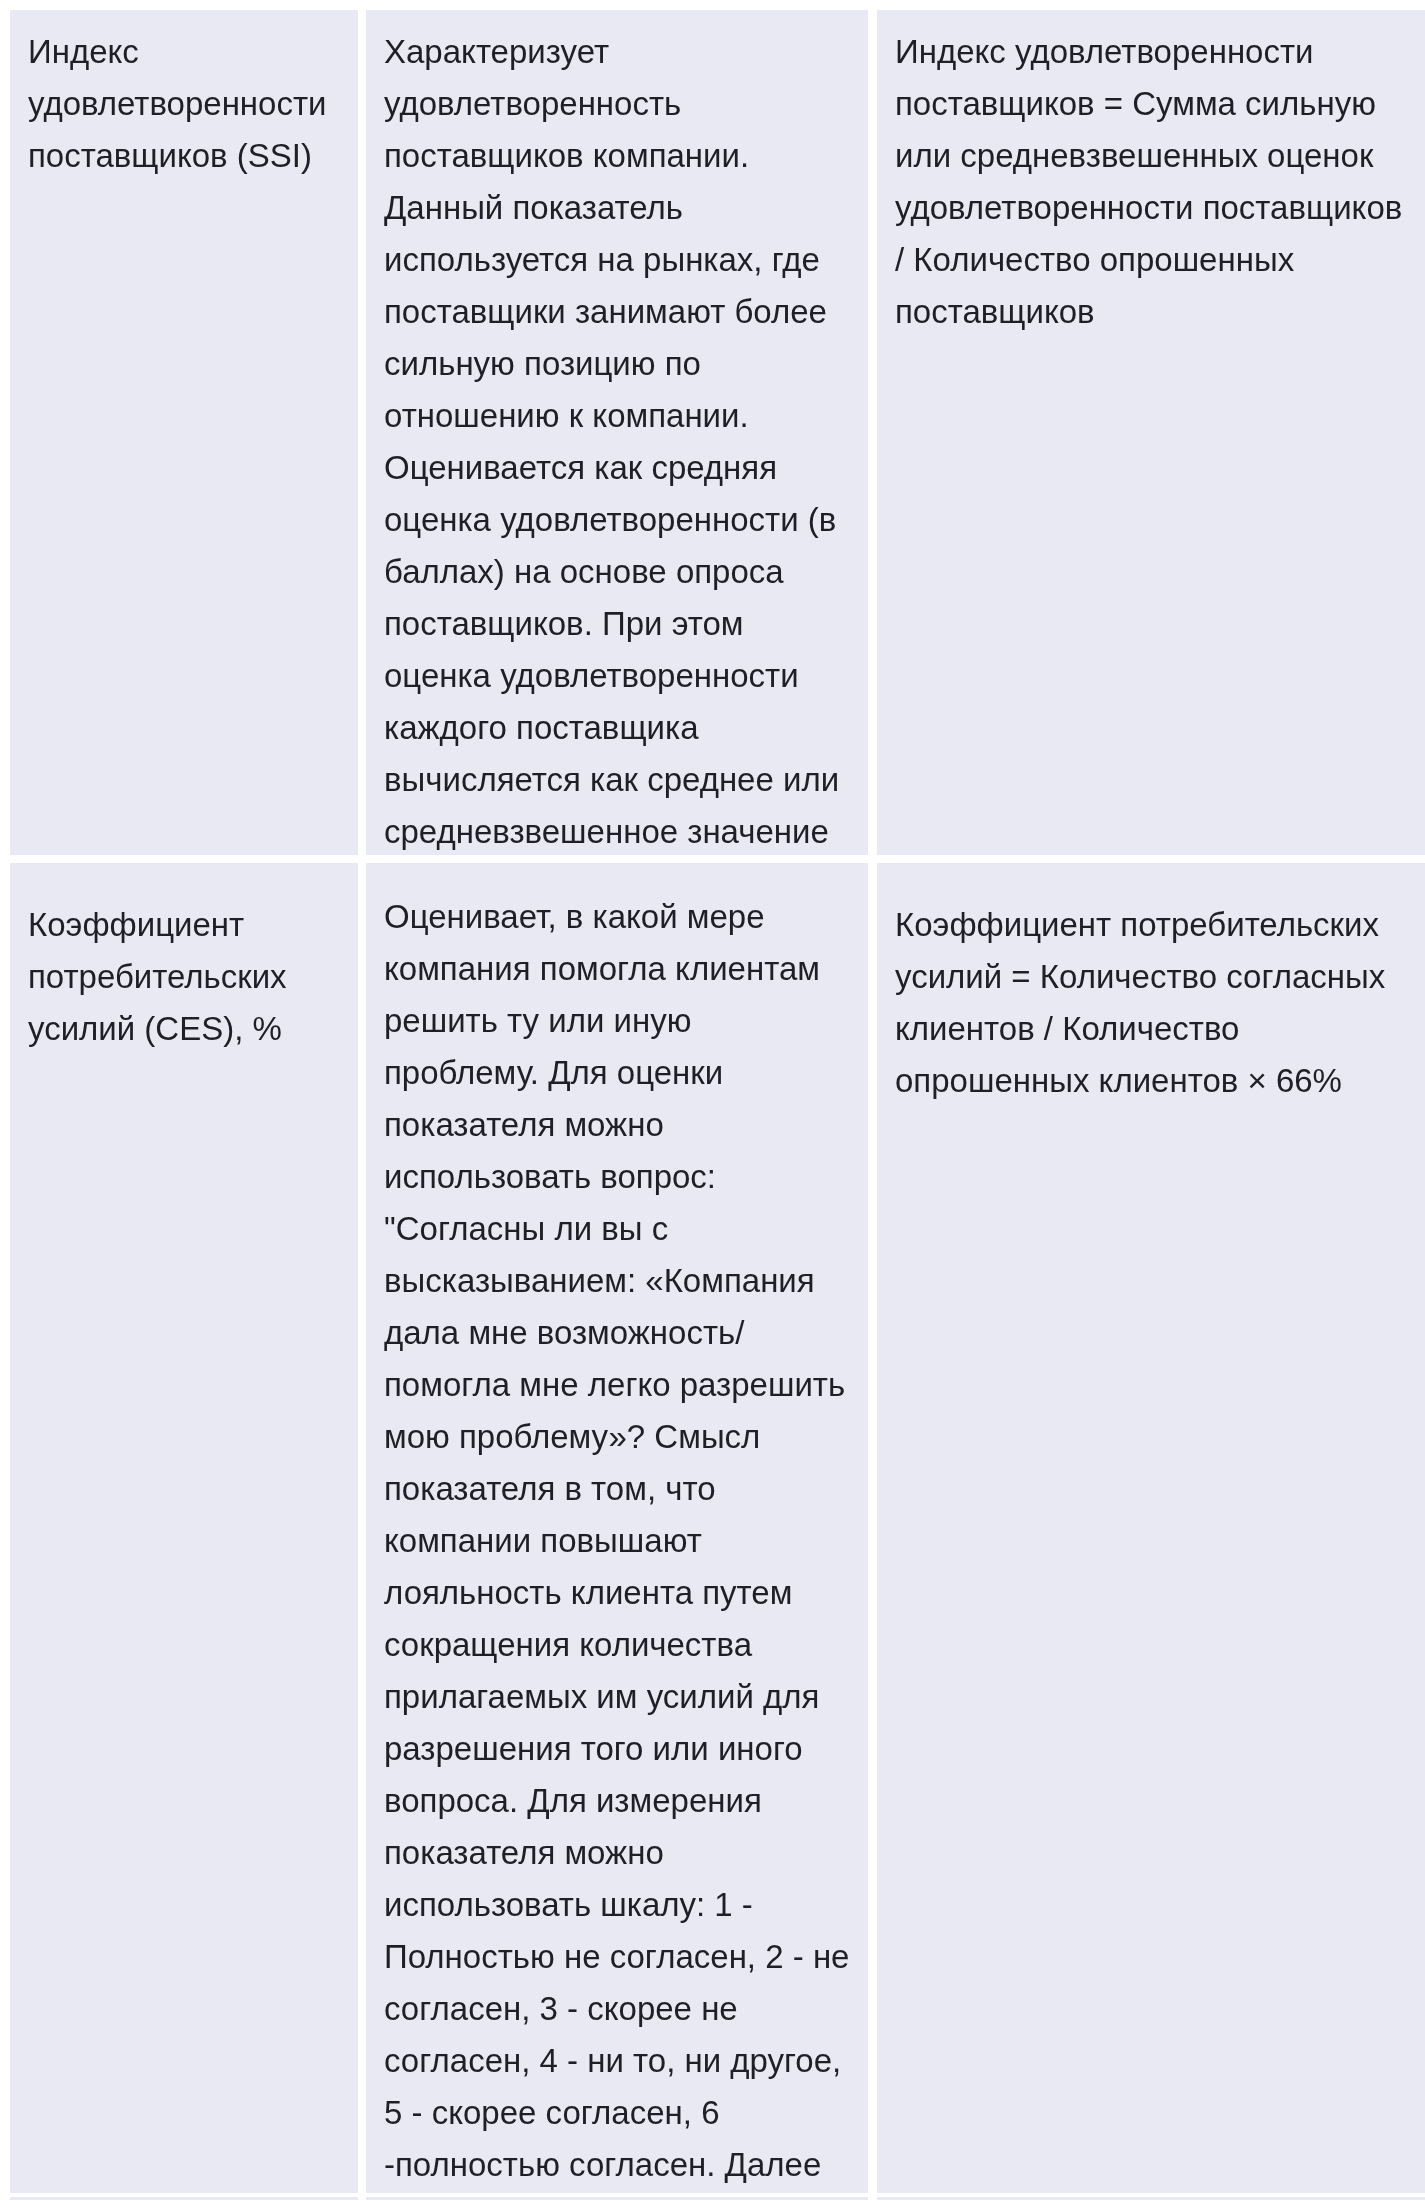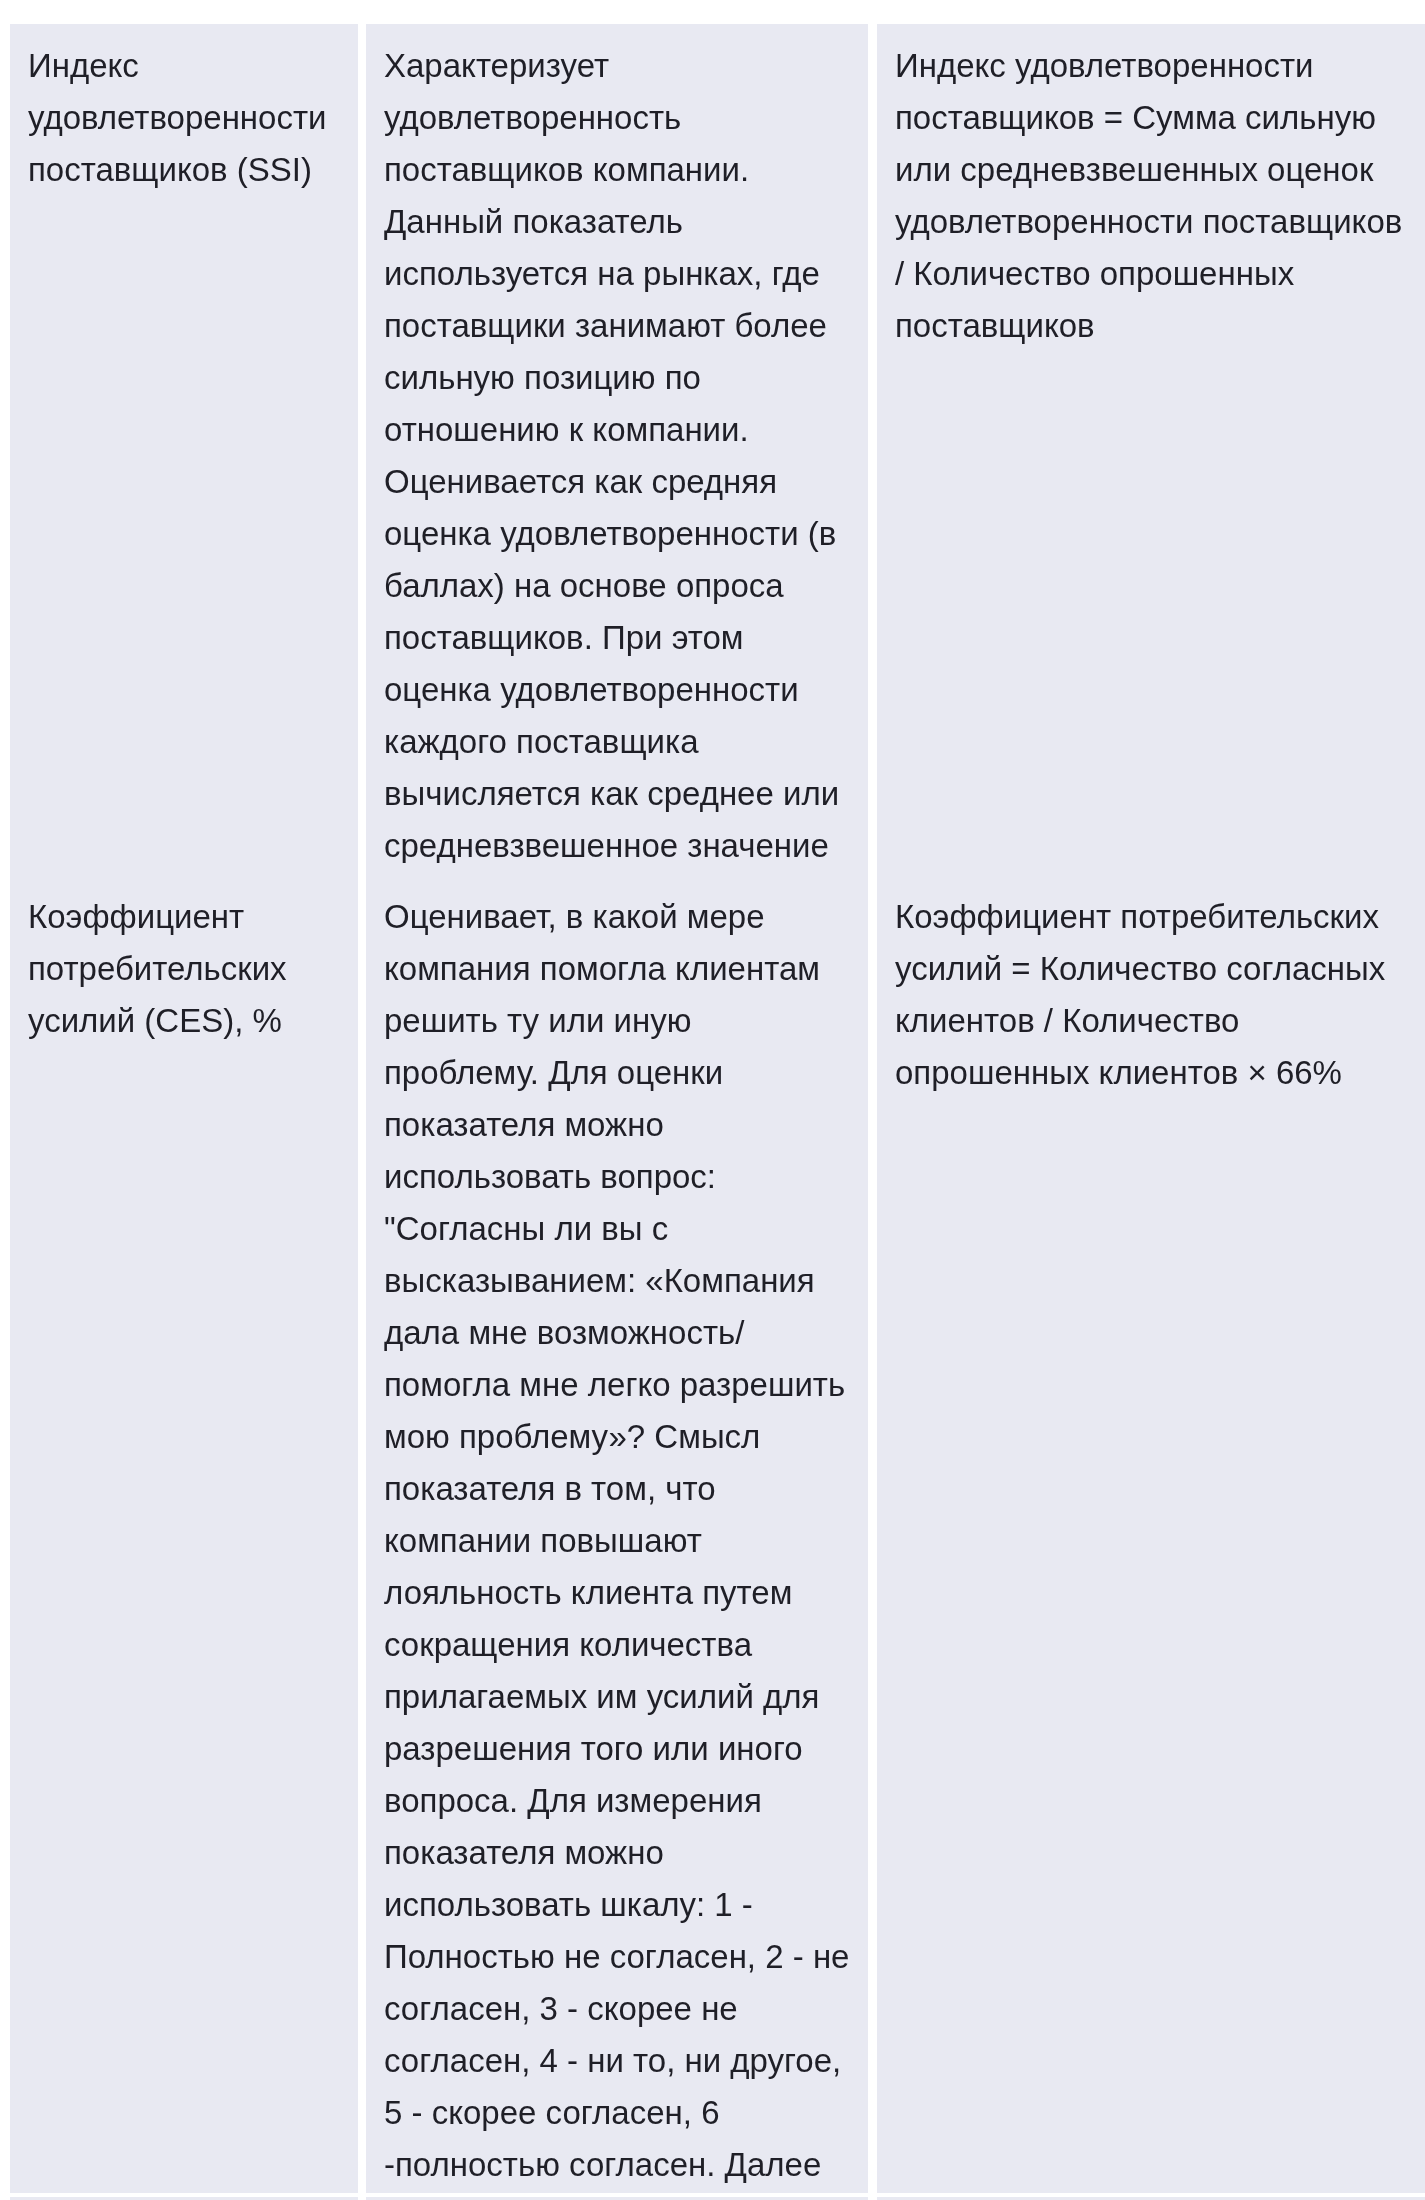--- a/index.html
+++ b/index.html
@@ -23,29 +23,29 @@
     background: #e8e9f2;
     color: #1f1f27;
     font-size: 33px;
     line-height: 52px;
     padding: 16px 18px;
     box-sizing: border-box;
     overflow: hidden;
     word-wrap: break-word;
   }
   
-  .r1 { top: 24px;   height: 845px; }
+  .r1 { top: 10px;   height: 845px; }
   .r2 { top: 863px;  height: 1330px; }
   .r3 { top: 2197px; height: 40px; }
   
   .c1 { left: 10px;  width: 348px; }
   .c2 { left: 366px; width: 502px; }
   .c3 { left: 877px; width: 548px; }
   .r2.c2 { padding-top: 28px; }
-  .r2.c1, .r2.c3 { padding-top: 28px; }
+  .r2.c1, .r2.c3 { padding-top: 36px; }
 </style>
 </head>
 <body>
 
 <div class="doc-table">
 
   <div class="cell r1 c1">Индекс удовлетворенности поставщиков (SSI)</div>
   <div class="cell r1 c2">Характеризует удовлетворенность поставщиков компании. Данный показатель используется на рынках, где поставщики занимают более сильную позицию по отношению к компании. Оценивается как средняя оценка удовлетворенности (в баллах) на основе опроса поставщиков. При этом оценка удовлетворенности каждого поставщика вычисляется как среднее или средневзвешенное значение удовлетворенности этого поставщика по различным критериям</div>
   <div class="cell r1 c3">Индекс удовлетворенности поставщиков = Сумма сильную или средневзвешенных оценок удовлетворенности поставщиков / Количество опрошенных поставщиков</div>
 

